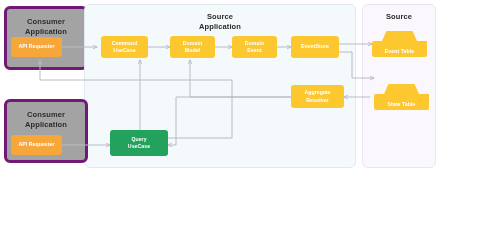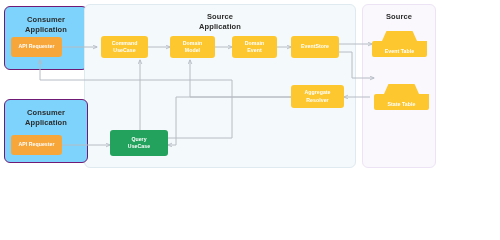--- a/index.html
+++ b/index.html
@@ -33,22 +33,22 @@
   }
   .panel-source-app {
     background: #f4f9fb;
     border: 1px solid #dfeaf0;
   }
   .panel-source-db {
     background: #faf7fd;
     border: 1px solid #ece4f4;
   }
   .panel-consumer {
-    background: #7dd3fc;
-    border: 1px solid #701a75;
+    background: #a3a3a3;
+    border: 3px solid #701a75;
   }
   .node {
     position: absolute;
     box-sizing: border-box;
     border-radius: 3px;
     display: flex;
     align-items: center;
     justify-content: center;
     text-align: center;
     font-size: 5.2px;

